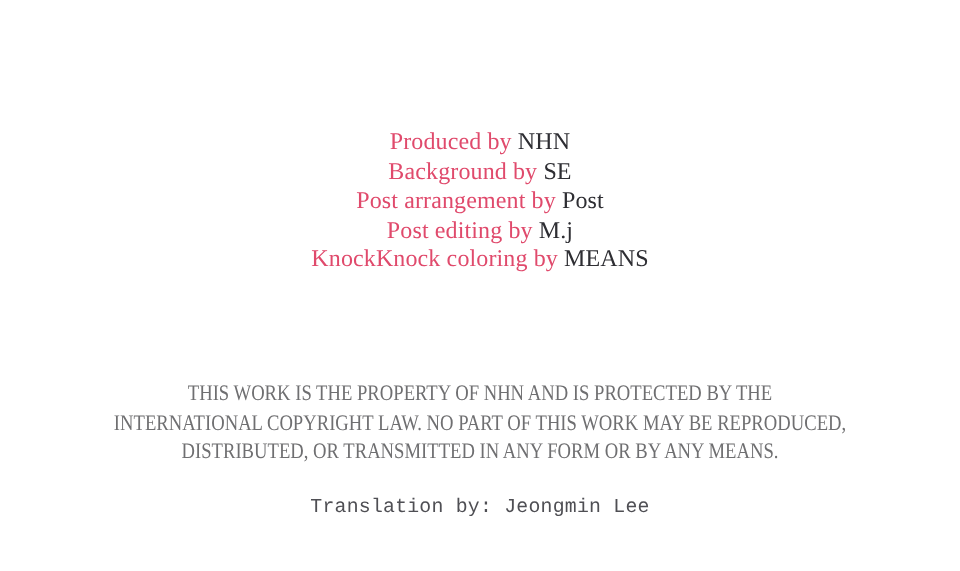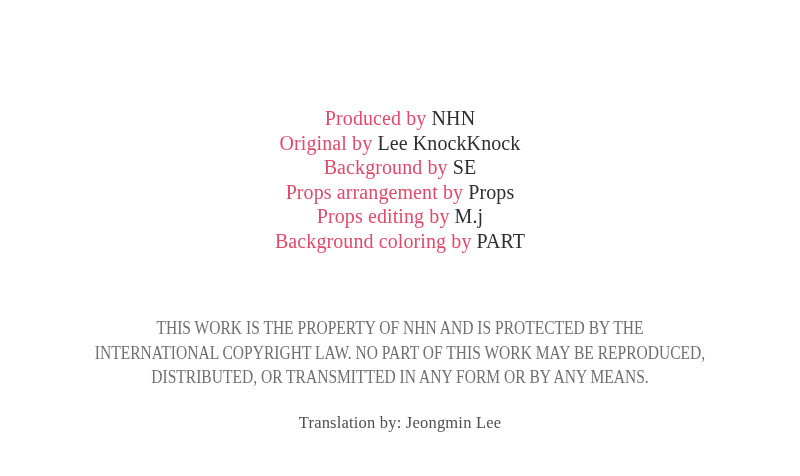--- a/index.html
+++ b/index.html
@@ -47,34 +47,34 @@
   .translation {
     position: absolute;
     top: 413px;
     left: 0;
     right: 0;
     text-align: center;
     color: #4f4f54;
     font-size: 16.5px;
     line-height: 20px;
     letter-spacing: 0.2px;
+    font-family: Liberation Mono, monospace;
   }
 </style>
 </head>
 <body>
 
 <div class="page">
 
   <div class="credits">
     <div class="credit-line"><span class="credit-role">Produced by</span> <span class="credit-name">NHN</span></div>
-    <div class="credit-line"><span class="credit-role">Original by</span> <span class="credit-name">Lee KnockKnock</span></div>
     <div class="credit-line"><span class="credit-role">Background by</span> <span class="credit-name">SE</span></div>
-    <div class="credit-line"><span class="credit-role">Props arrangement by</span> <span class="credit-name">Props</span></div>
-    <div class="credit-line"><span class="credit-role">Props editing by</span> <span class="credit-name">M.j</span></div>
-    <div class="credit-line"><span class="credit-role">Background coloring by</span> <span class="credit-name">PART</span></div>
+    <div class="credit-line"><span class="credit-role">Post arrangement by</span> <span class="credit-name">Post</span></div>
+    <div class="credit-line"><span class="credit-role">Post editing by</span> <span class="credit-name">M.j</span></div>
+    <div class="credit-line"><span class="credit-role">KnockKnock coloring by</span> <span class="credit-name">MEANS</span></div>
   </div>
 
   <div class="copyright">
     <div class="copyright-line">THIS WORK IS THE PROPERTY OF NHN AND IS PROTECTED BY THE</div>
     <div class="copyright-line">INTERNATIONAL COPYRIGHT LAW. NO PART OF THIS WORK MAY BE REPRODUCED,</div>
     <div class="copyright-line">DISTRIBUTED, OR TRANSMITTED IN ANY FORM OR BY ANY MEANS.</div>
   </div>
 
   <div class="translation">Translation by: Jeongmin Lee</div>
 

